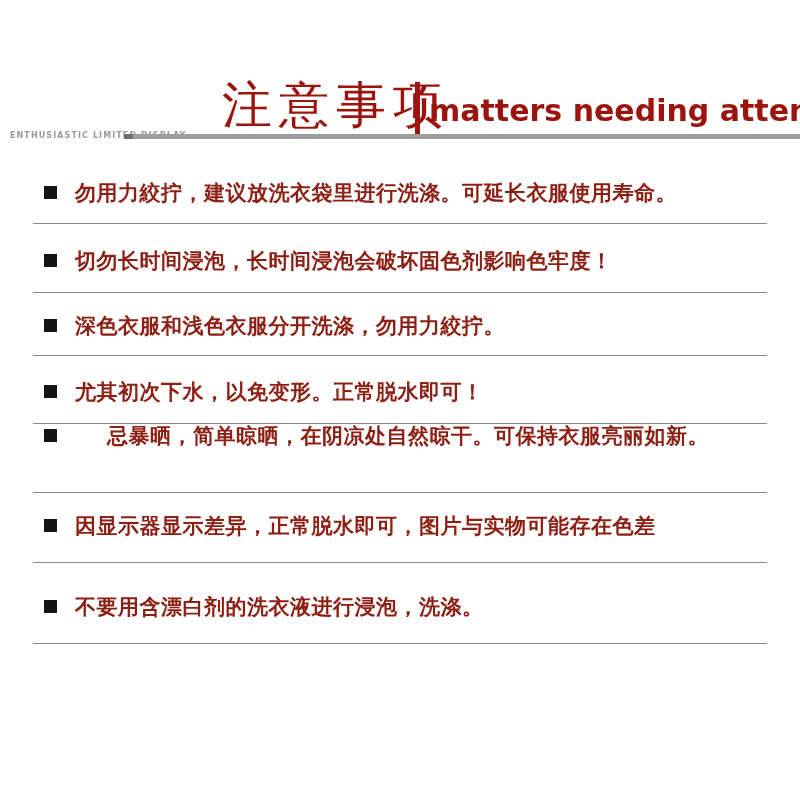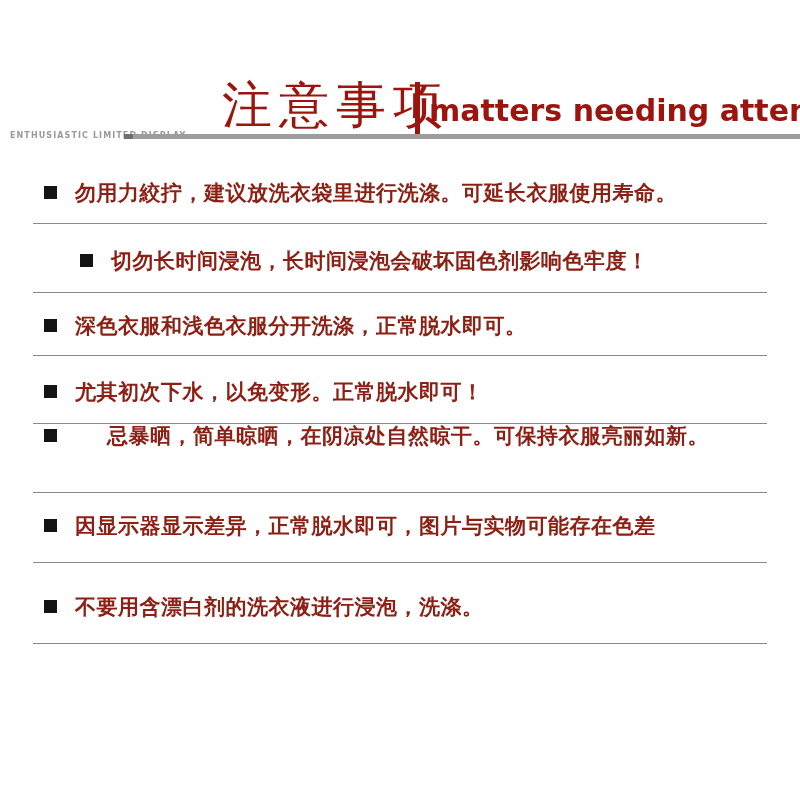--- a/index.html
+++ b/index.html
@@ -46,21 +46,21 @@
   }
   .notice-item .bullet{
     width:13px;height:13px;background:var(--bullet-black);
     margin-top:5px;margin-right:18px;flex:0 0 auto;
   }
   .notice-item .txt{
     font-size:21px;font-weight:bold;color:var(--body-red);
     line-height:24px;letter-spacing:0.5px;
   }
   #items .notice-item:nth-child(1){top:181px;}
-  #items .notice-item:nth-child(2){top:249px;margin-left:36px;}
+  #items .notice-item:nth-child(2){top:249px;}
   #items .notice-item:nth-child(3){top:314px;}
   #items .notice-item:nth-child(4){top:380px;}
   #items .notice-item:nth-child(5){top:424px;gap:32px;}
   #items .notice-item:nth-child(6){top:514px;}
   #items .notice-item:nth-child(7){top:595px;text-align:right;}
   .item-rule{
     position:absolute;left:33px;width:734px;height:0;
     border-top:1px solid var(--divider-gray);
   }
   #rules .item-rule:nth-child(1){top:223px;}
@@ -86,21 +86,21 @@
     <div class="notice-item">
       <span class="bullet"></span>
       <span class="txt">勿用力絞拧，建议放洗衣袋里进行洗涤。可延长衣服使用寿命。</span>
     </div>
     <div class="notice-item">
       <span class="bullet"></span>
       <span class="txt">切勿长时间浸泡，长时间浸泡会破坏固色剂影响色牢度！</span>
     </div>
     <div class="notice-item">
       <span class="bullet"></span>
-      <span class="txt">深色衣服和浅色衣服分开洗涤，正常脱水即可。</span>
+      <span class="txt">深色衣服和浅色衣服分开洗涤，勿用力絞拧。</span>
     </div>
     <div class="notice-item">
       <span class="bullet"></span>
       <span class="txt">尤其初次下水，以免变形。正常脱水即可！</span>
     </div>
     <div class="notice-item">
       <span class="bullet"></span>
       <span class="txt">忌暴晒，简单晾晒，在阴凉处自然晾干。可保持衣服亮丽如新。</span>
     </div>
     <div class="notice-item">

